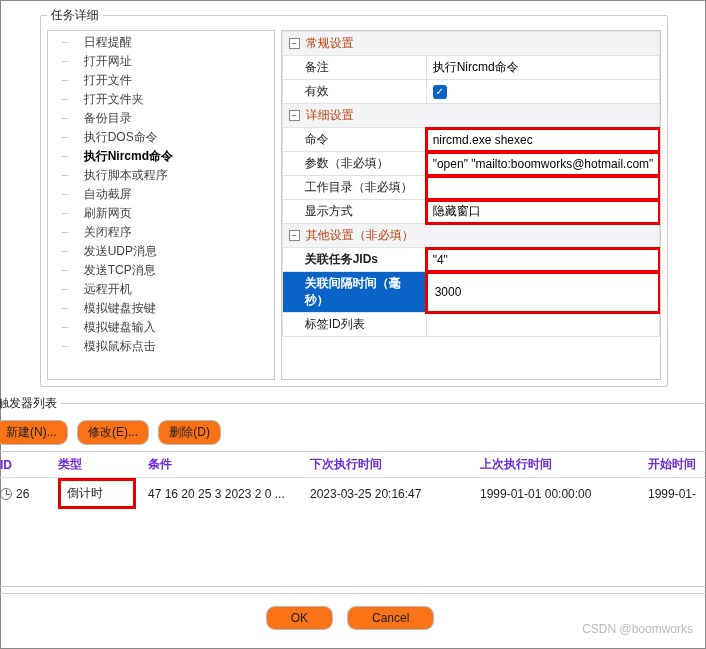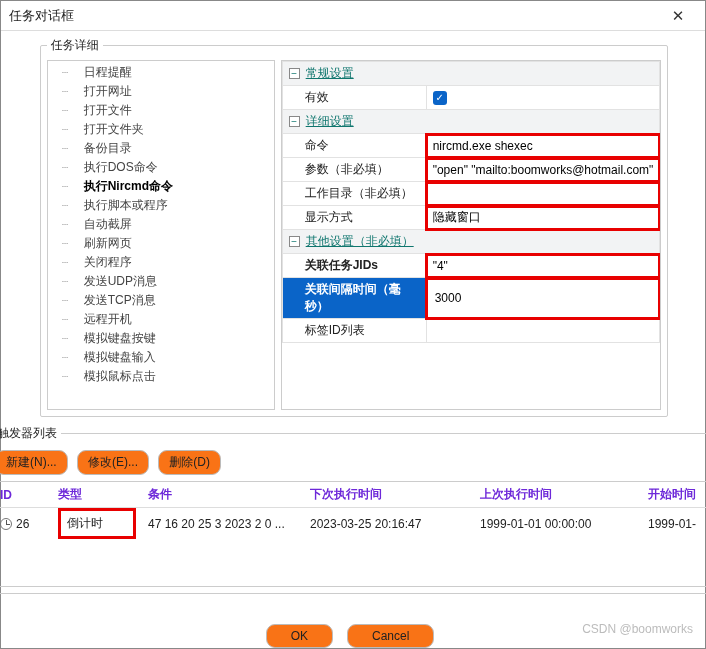--- a/index.html
+++ b/index.html
@@ -17,21 +17,21 @@
     .details-box { display:flex; height:350px; }
     .tree-pane { width:228px; border:1px solid #ccc; overflow-y:scroll; background:#fff; }
     .tree { padding:2px 0; }
     .tree-item { display:flex; align-items:center; padding:1px 0 1px 14px; color:#444; white-space:nowrap; }
     .tree-item .conn { width:22px; color:#bbb; font-family:monospace; font-size:11px; letter-spacing:-1px; }
     .tree-item.active .lbl { color:#000; font-weight:700; }
 
     .prop-pane { flex:1; margin-left:6px; border:1px solid #ccc; overflow:auto; background:#fff; }
     .prop-table { width:100%; border-collapse:collapse; }
     .prop-table td { border:1px solid #e2e2e2; padding:3px 6px; height:22px; }
-    .section-row td { background:#f2f3f4; font-weight:400; color:#0f766e;text-decoration:underline; }
+    .section-row td { background:#f2f3f4; font-weight:400; color:#c2410c; }
     .section-row .tog { display:inline-block; width:11px; height:11px; border:1px solid #888; line-height:9px; text-align:center; font-size:10px; margin-right:6px; vertical-align:middle; background:#fff; }
     .name-col { width:144px; padding-left:22px !important; color:#222; }
     .name-col.bold { font-weight:700; }
     .val-col { color:#000; }
     .sel-row .name-col { background:#0a64c8; color:#fff; font-weight:700; }
     .chk { display:inline-block; width:14px; height:14px; border-radius:3px; background:#0a64c8; color:#fff; font-size:10px; line-height:14px; text-align:center; }
     .hl-red { outline:3px solid #e80000; outline-offset:-2px; }
     .val-col input { border:none; outline:none; font-family:inherit; font-size:12px; width:100%; background:transparent; }
 
     .trigger-area { display:flex; flex-direction:column; flex:1; }
@@ -40,37 +40,33 @@
 
     .grid { border:1px solid #ccc; flex:1; overflow:auto; }
     .grid table { width:720px; border-collapse:collapse; }
     .grid th, .grid td { text-align:left; padding:4px 6px; font-weight:400; white-space:nowrap; }
     .grid thead th { border-bottom:1px solid #ddd; color:#6d28d9;font-weight:bold; }
     .clock { display:inline-block; width:12px; height:12px; border:1px solid #777; border-radius:50%; position:relative; vertical-align:middle; margin-right:4px; }
     .clock:before { content:""; position:absolute; left:5px; top:1px; width:1px; height:5px; background:#555; }
     .clock:after { content:""; position:absolute; left:5px; top:5px; width:4px; height:1px; background:#555; }
     .cell-box { display:inline-block; border:3px solid #e80000; padding:4px 30px 4px 6px; margin:-4px 0; }
 
-    .footer { height:42px; display:flex; align-items:flex-end; justify-content:center; gap:8px; border-top:0; }
+    .footer { height:42px; display:flex; align-items:flex-start; justify-content:center; gap:8px; border-top:0; }
     .footer .btn { padding:4px 24px; }
     .watermark { position:absolute; right:12px; bottom:12px; color:#bcbcbc; font-size:12px; }
 
     ::-webkit-scrollbar { width:16px; height:16px; }
     ::-webkit-scrollbar-track { background:#f4f4f4; }
     ::-webkit-scrollbar-thumb { background:#cfcfcf; border:3px solid #f4f4f4; border-radius:8px; }
   </style>
 </head>
 <body>
 
 <div class="window">
 
-  <div class="titlebar">
-    <div class="title">任务对话框</div>
-    <div class="close">✕</div>
-  </div>
 
   <div class="body">
 
     <fieldset class="details-fs">
       <legend>任务详细</legend>
       <div class="details-box">
 
         <div class="tree-pane">
           <div class="tree" id="tree">
               <div class="tree-item">
@@ -142,20 +138,24 @@
                 <span class="lbl">模拟鼠标点击</span>
               </div>
             </div>
         </div>
 
         <div class="prop-pane">
           <table class="prop-table">
             <tbody>
                 <tr class="section-row">
               <td colspan="2"><span class="tog">−</span><span>常规设置</span></td>
+            </tr>
+            <tr>
+              <td class="name-col">备注</td>
+              <td class="val-col">执行Nircmd命令</td>
             </tr>
             <tr>
               <td class="name-col">有效</td>
               <td class="val-col"><span class="chk">✓</span></td>
             </tr>
 
             <tr class="section-row">
               <td colspan="2"><span class="tog">−</span><span>详细设置</span></td>
             </tr>
             <tr>

